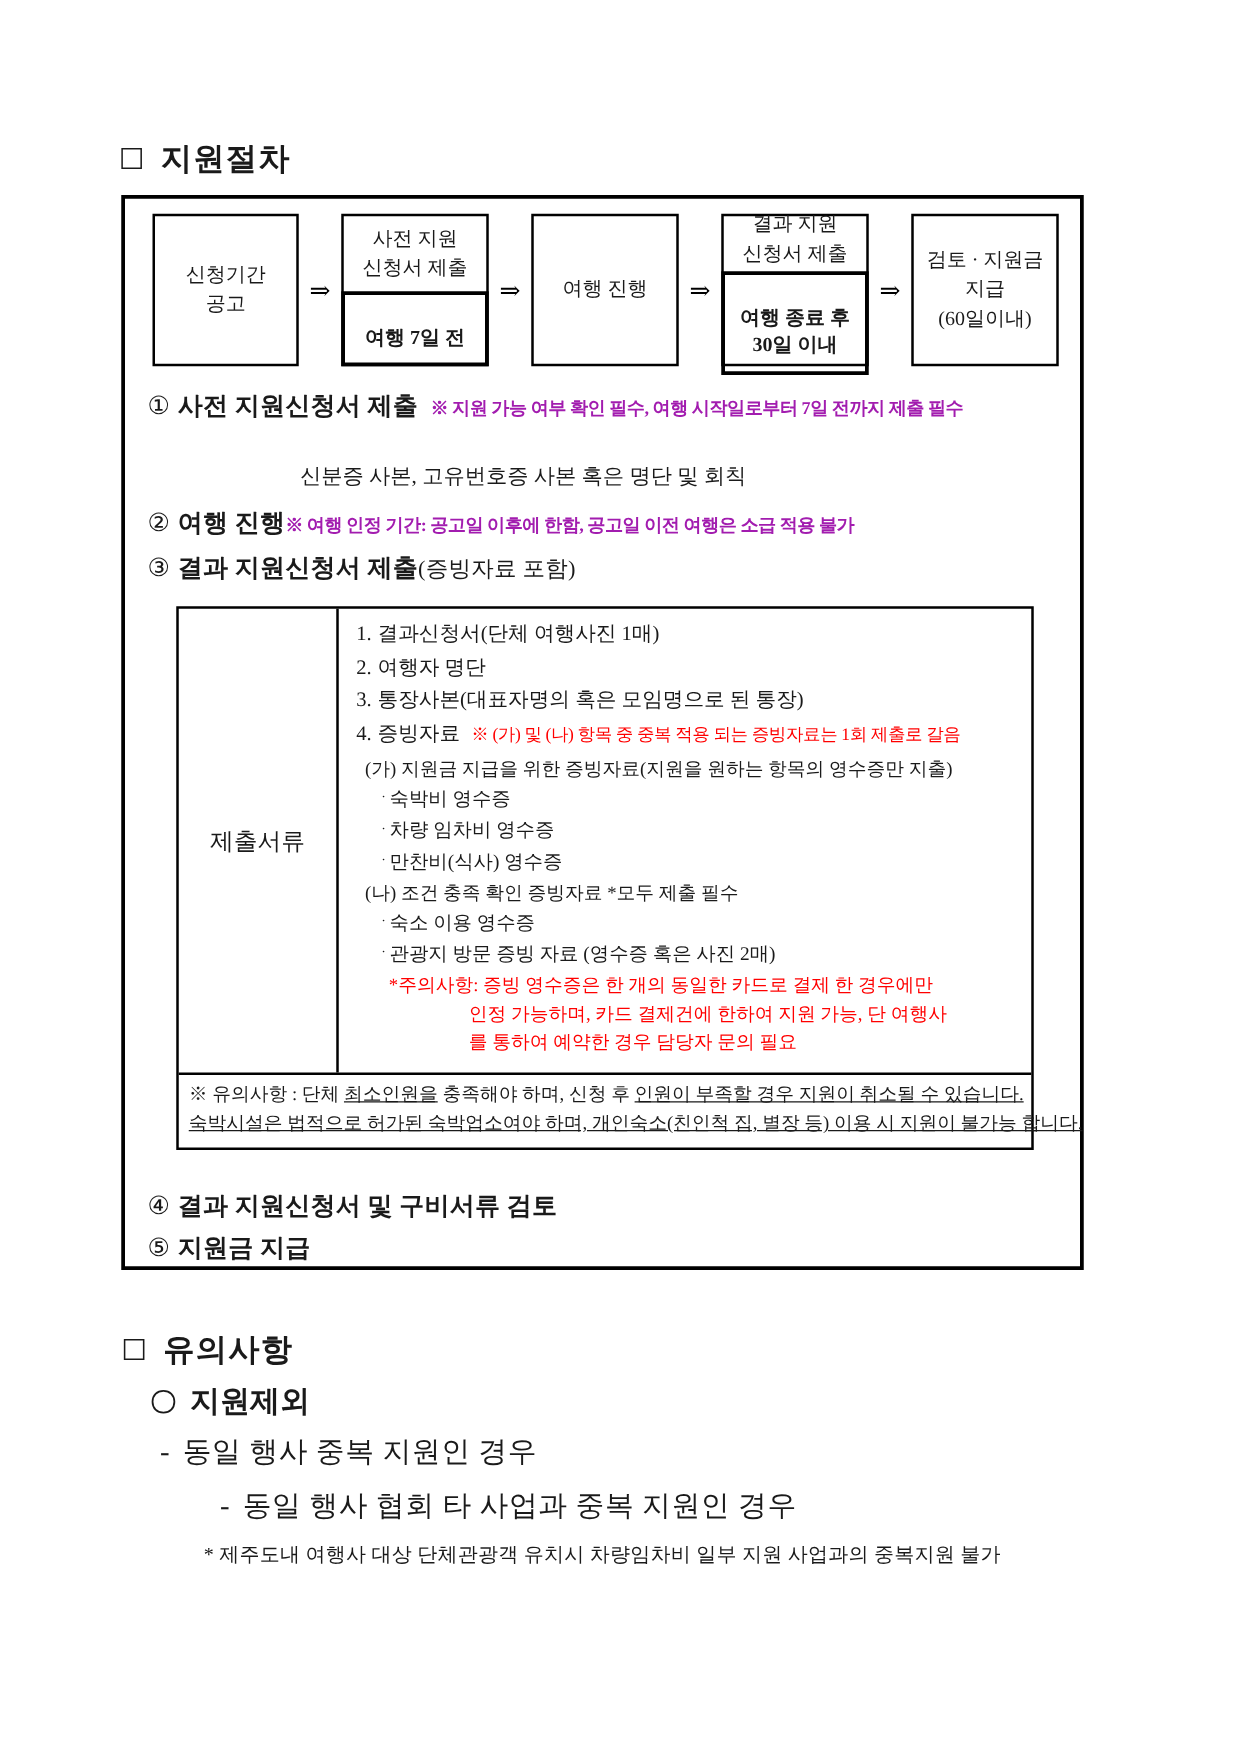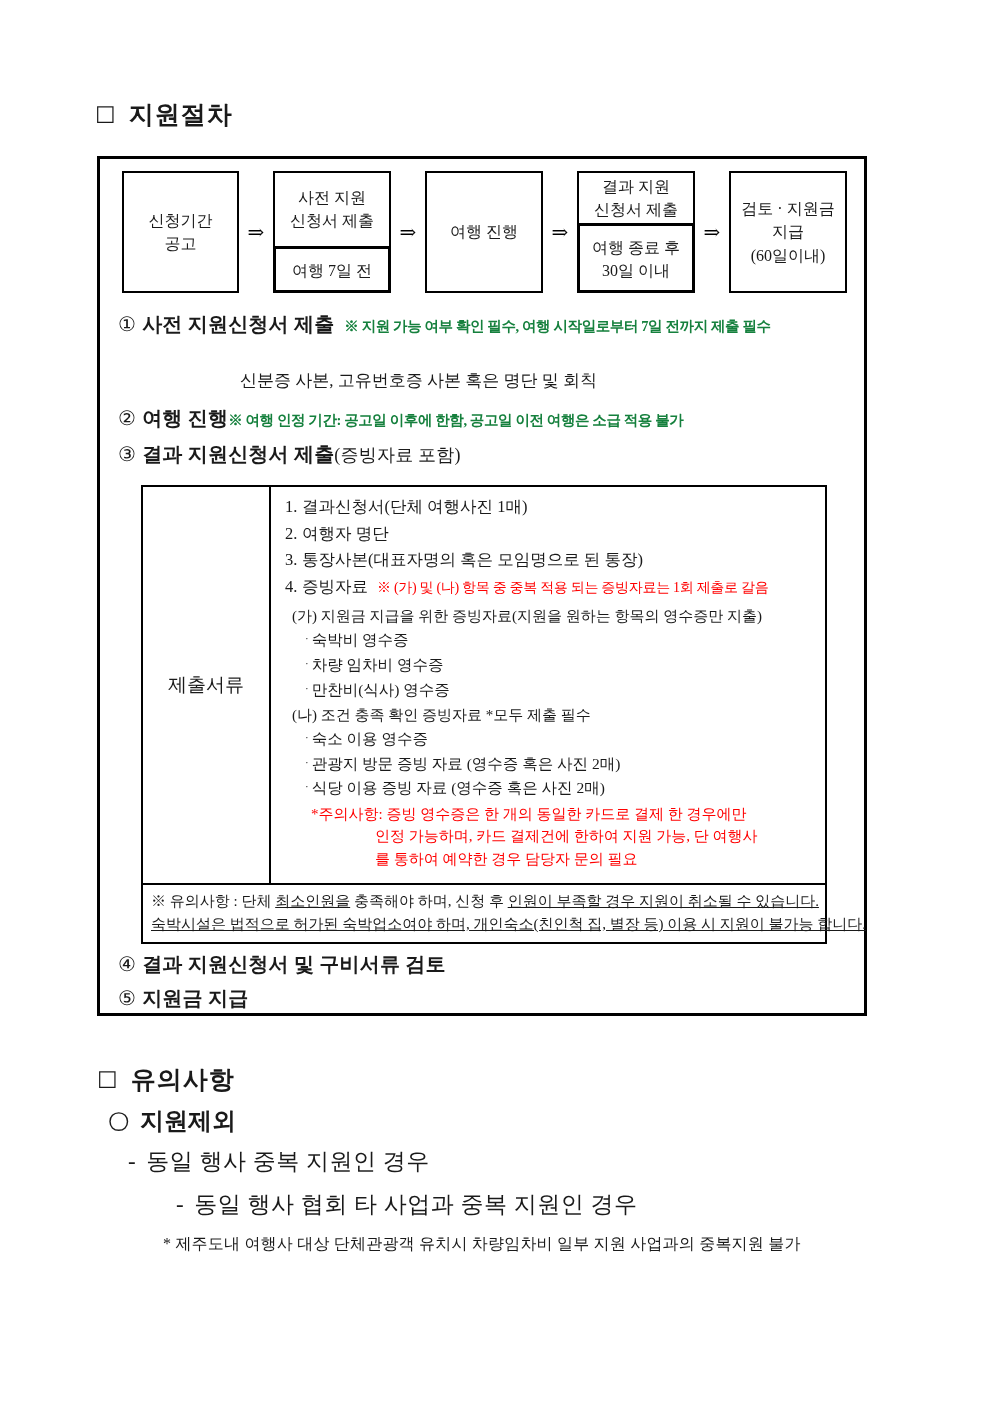--- a/index.html
+++ b/index.html
@@ -79,24 +79,24 @@
     justify-content: center;
     align-items: center;
     width: 100%;
     padding: 2px 0;
     box-sizing: border-box;
   }
   .fbox .bot {
     border-top: 3px solid #000;
     width: 100%;
     box-sizing: border-box;
-    font-weight: normal;
+    font-weight: bold;
     font-size: 16px;
     line-height: 1.4;
-    padding: 11px 0 8px;
+    padding: 24px 0 8px;
     display: flex;
     flex-direction: column;
     justify-content: center;
     align-items: center;
   }
   .fbox.emph { border-width: 2px; }
   .fbox.emph .bot { border-left: 3px solid #000; border-right: 3px solid #000; border-bottom: 3px solid #000;
                     margin-left: -2px; margin-right: -2px; margin-bottom: -2px; width: auto; align-self: stretch; }
   .arrow {
     flex: 0 0 auto;
@@ -116,21 +116,21 @@
   
   .step {
     position: absolute;
     font-size: 20px;
     font-weight: bold;
     white-space: nowrap;
     letter-spacing: 0.2px;
   }
   .step .num { margin-right: 6px; font-weight: normal; }
   .note-red {
-    color: #15803d;
+    color: #a21caf;
     font-size: 14.5px;
     font-weight: bold;
     letter-spacing: -0.4px;
   }
   .step .thin { font-weight: normal; }
 
   .sub {
     position: absolute;
     font-size: 17px;
     white-space: nowrap;
@@ -202,20 +202,21 @@
   }
   .doc-foot div { white-space: nowrap; }
   .u { text-decoration: underline; }
 
   
   .b-circle {
     position: absolute;
     font-size: 24px;
     font-weight: bold;
     white-space: nowrap;
+    margin-left: 12px;
   }
   .b-circle .glyph {
     display: inline-block;
     margin-right: 11px;
     font-size: 21px;
     font-weight: bold;
   }
   .dash-item {
     position: absolute;
     font-size: 23px;
@@ -228,21 +229,21 @@
     font-size: 16px;
     white-space: nowrap;
     letter-spacing: 0.2px;
   }
 </style>
 </head>
 <body>
 
 <div class="page">
 
-  <div class="sec-head" style="left:95px; top:98px;">
+  <div class="sec-head" style="left:95px; top:110px;">
     <span class="mark">☐</span><span>지원절차</span>
   </div>
 
   <div class="proc-box">
 
     <div class="flow">
 
       <div class="fbox f1 plain">
         <div class="top">
           <div>신청기간</div>
@@ -332,21 +333,20 @@
           </div>
 
           <div class="grp" style="margin-top:3px;">(가) 지원금 지급을 위한 증빙자료(지원을 원하는 항목의 영수증만 지출)</div>
           <div class="bullet"><span class="dot">·</span><span>숙박비 영수증</span></div>
           <div class="bullet"><span class="dot">·</span><span>차량 임차비 영수증</span></div>
           <div class="bullet"><span class="dot">·</span><span>만찬비(식사) 영수증</span></div>
 
           <div class="grp">(나) 조건 충족 확인 증빙자료 *모두 제출 필수</div>
           <div class="bullet"><span class="dot">·</span><span>숙소 이용 영수증</span></div>
           <div class="bullet"><span class="dot">·</span><span>관광지 방문 증빙 자료 (영수증 혹은 사진 2매)</span></div>
-          <div class="bullet"><span class="dot">·</span><span>식당 이용 증빙 자료 (영수증 혹은 사진 2매)</span></div>
 
           <div class="caution">
             <div>*주의사항: 증빙 영수증은 한 개의 동일한 카드로 결제 한 경우에만</div>
             <div class="l2">인정 가능하며, 카드 결제건에 한하여 지원 가능, 단 여행사</div>
             <div class="l3">를 통하여 예약한 경우 담당자 문의 필요</div>
           </div>
 
         </div>
       </div>
 

